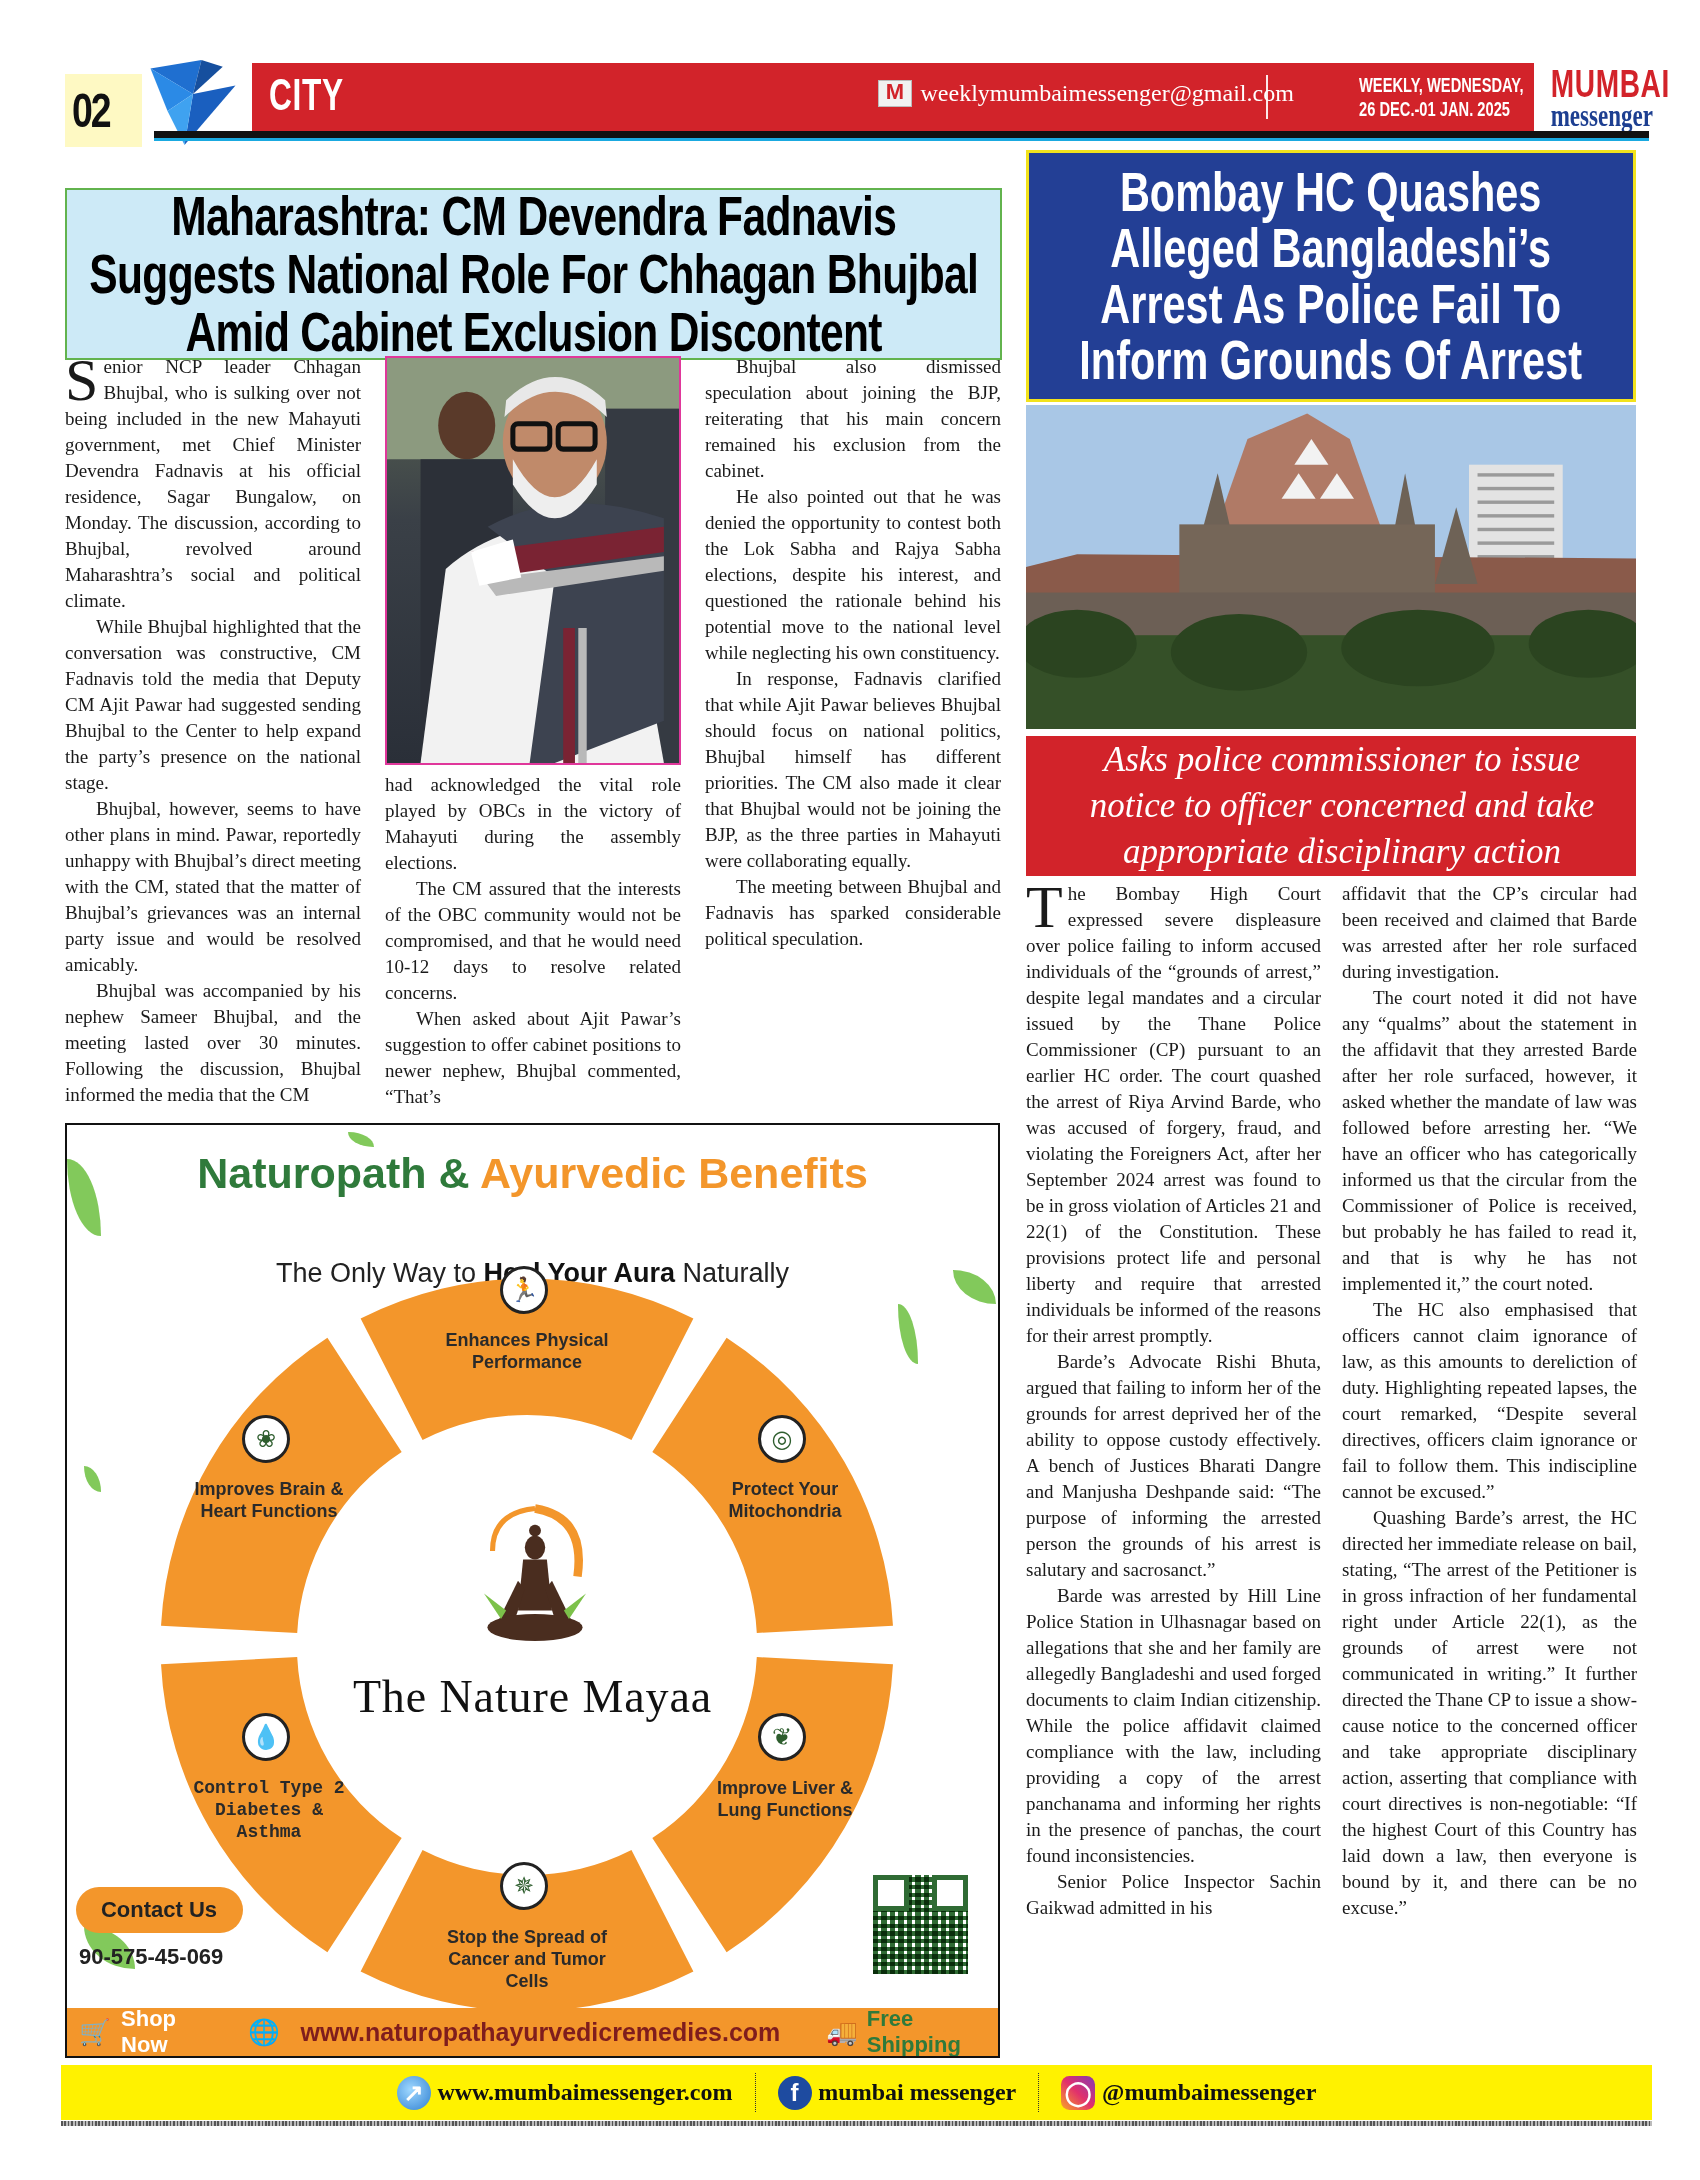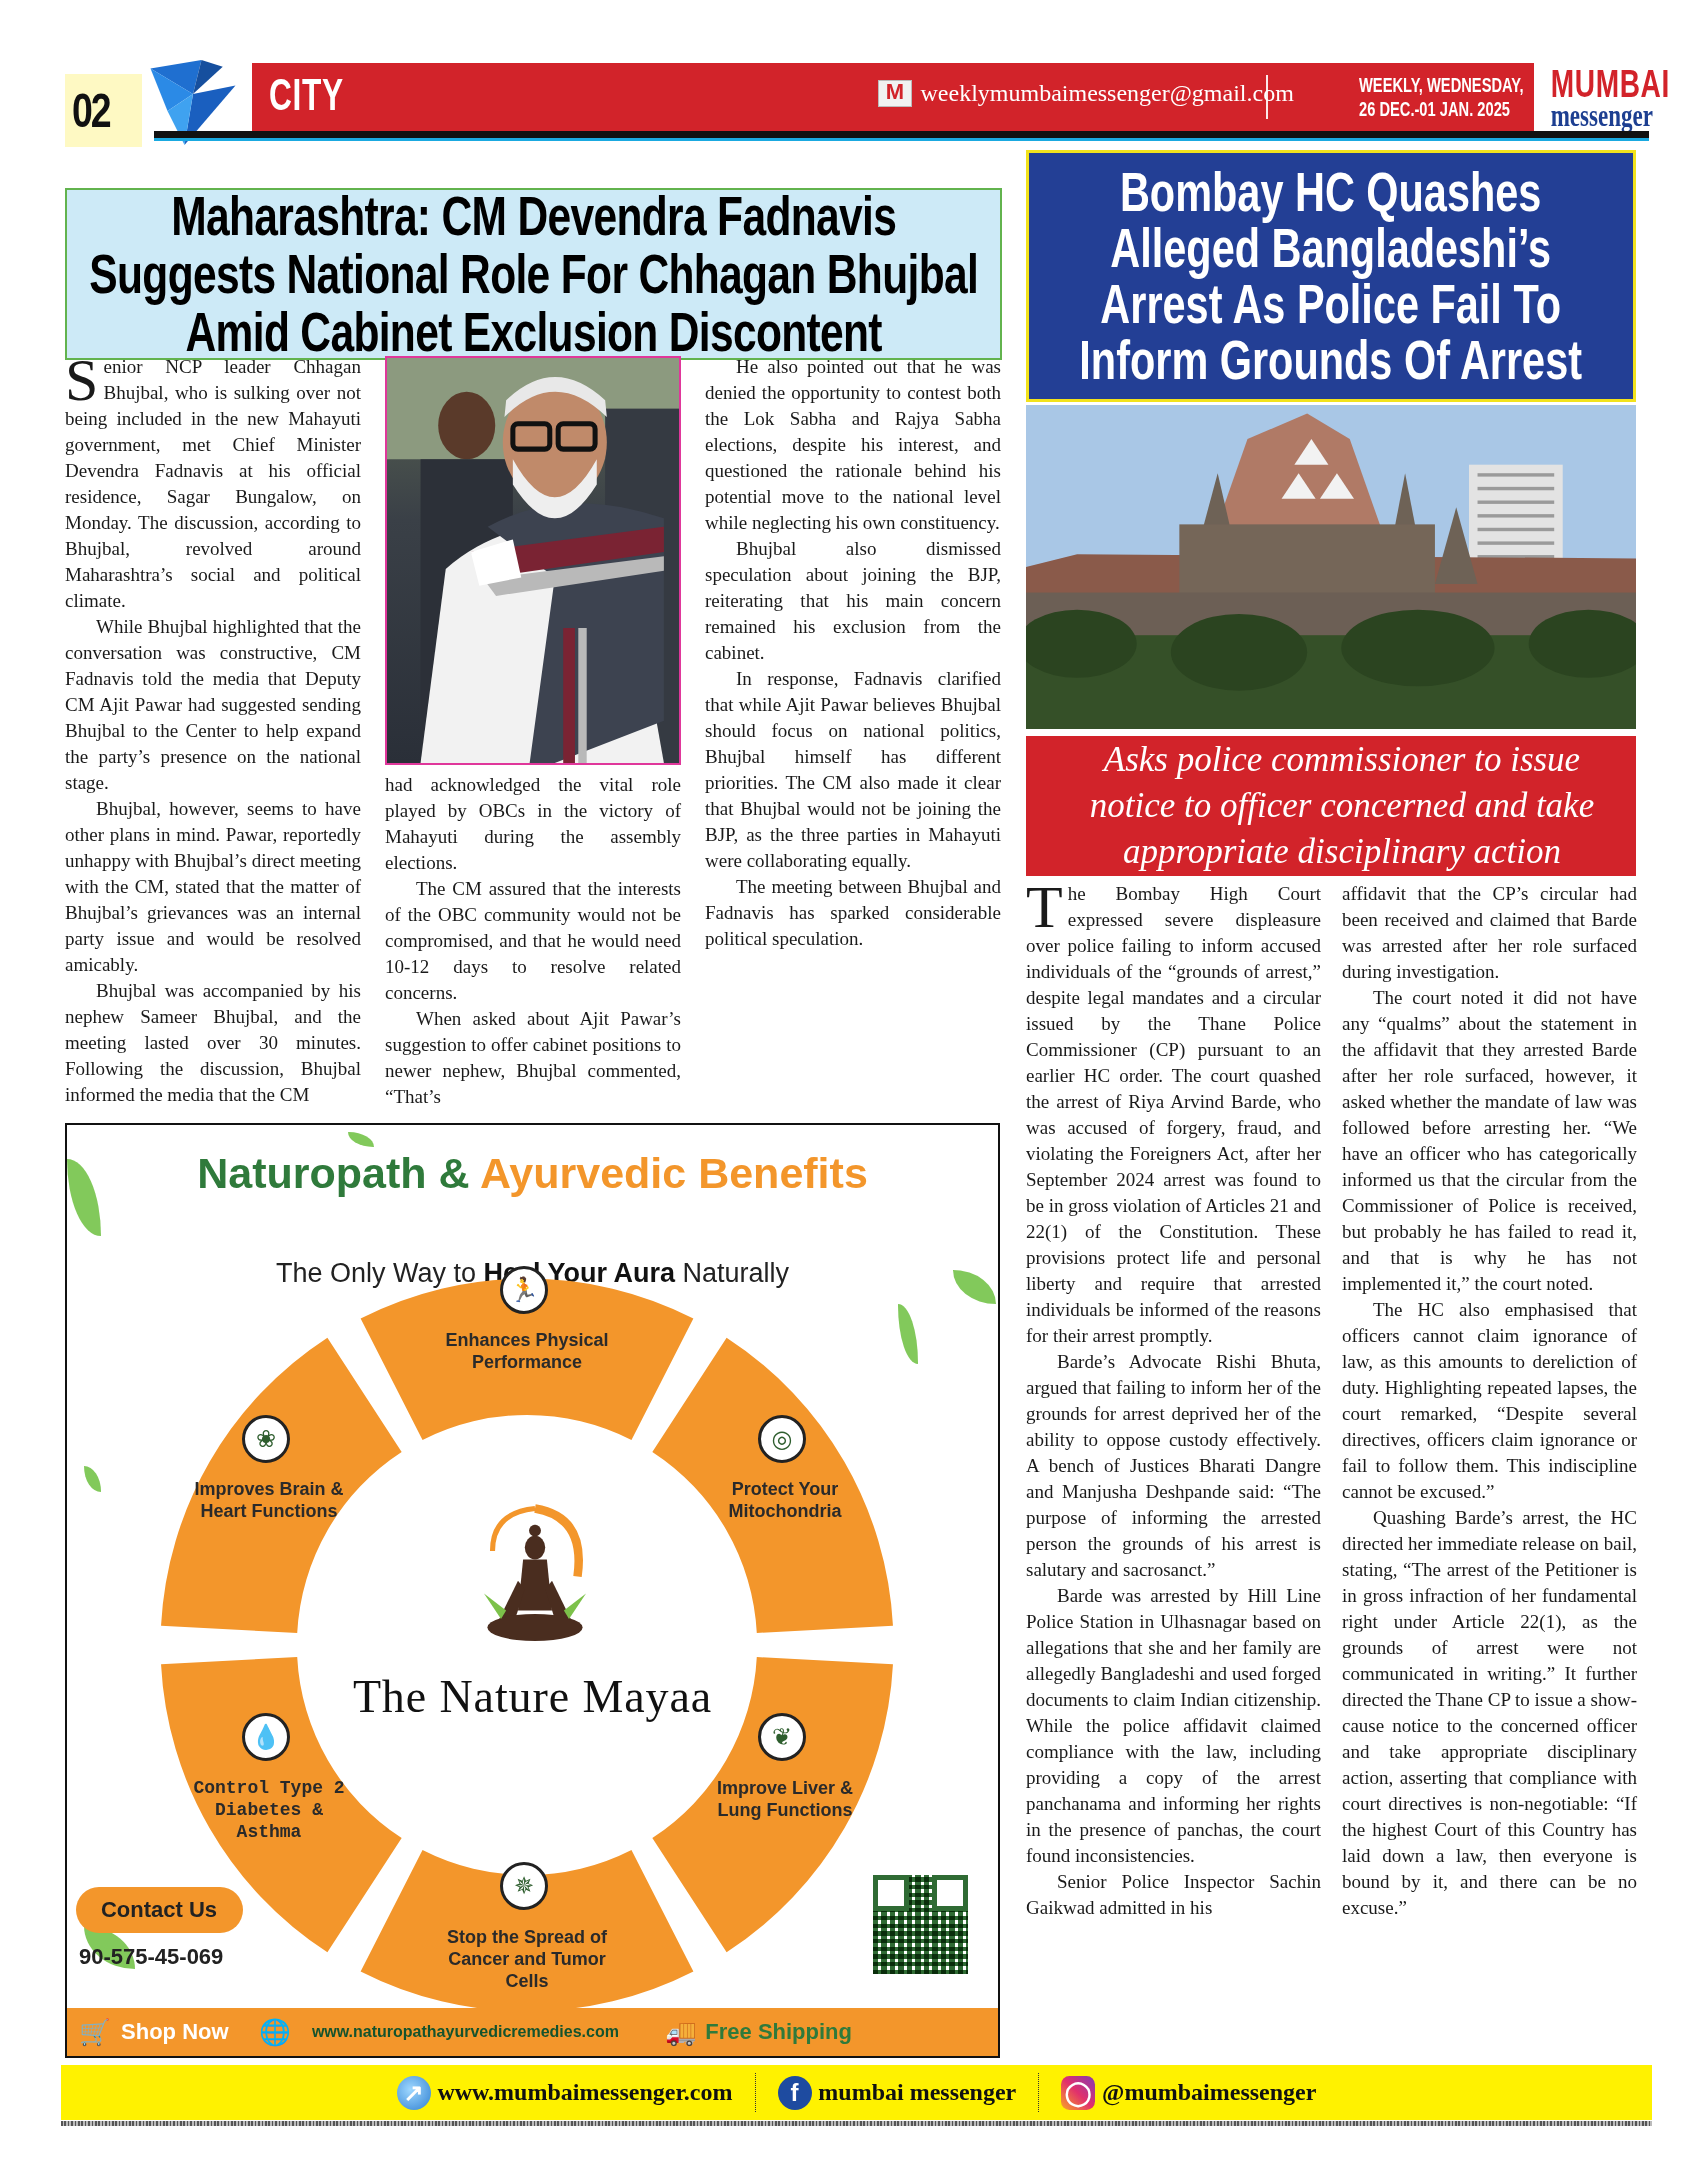--- a/index.html
+++ b/index.html
@@ -67,21 +67,21 @@
   .qr { position: absolute; left: 806px; top: 750px; width: 95px; height: 99px; background:
     repeating-linear-gradient(90deg, #2f6b34 0 5.1px, #fff 5.1px 8.5px),
     repeating-linear-gradient(0deg, #2f6b34 0 4.3px, #fff 4.3px 7.7px); background-blend-mode: multiply; }
   .qr::before, .qr::after { content: ""; position: absolute; width: 25.6px; height: 25.6px; border: 5.1px solid #2f6b34; background: #fff; }
   .qr::before { left: 0; top: 0; }
   .qr::after { right: 0; top: 0; }
   .ad-footer { position: absolute; left: 0; right: 0; bottom: 0; height: 48px; background: #f3962b; display: flex; align-items: center; font-family: "Liberation Sans", sans-serif; font-weight: 700; font-size: 22px; }
   .cart-icon { margin-left: 12px; font-size: 25.6px; color: #222; }
   .shop-now { margin-left: 10.2px; color: #fff; }
   .globe-icon { margin-left: 31px; font-size: 25.6px; color: #222; }
-  .ad-url { margin-left: 20.4px; color: #14532d; font-size: 16px; }
+  .ad-url { margin-left: 20.4px; color: #7f1d1d; font-size: 25px; }
   .truck-icon { margin-left: 46px; font-size: 25.6px; color: #222; }
   .free-ship { margin-left: 8.5px; color: #2f7a3b; }
   .leaf { position: absolute; background: #6cbf3e; border-radius: 0 100% 0 100%; opacity: .85; }
 
   
   .footer { position: absolute; left: 61px; top: 2065px; width: 1591px; height: 55px; background: #fff200; display: flex; align-items: center; justify-content: center; font-family: "Liberation Serif", serif; font-weight: 700; font-size: 24px; color: #111; }
   .footer-item { display: flex; align-items: center; gap: 6.8px; padding: 0 22px; }
   .footer-sep { width: 0; height: 39px; border-left: 1.7px dotted #333; }
   .fi { width: 34px; height: 34px; border-radius: 50%; display: flex; align-items: center; justify-content: center; font-family: "Liberation Sans", sans-serif; font-weight: 700; color: #fff; font-size: 24px; }
   .fi.web { background: radial-gradient(circle at 40% 40%, #9fd8ff, #2e7fd1); }
@@ -160,22 +160,22 @@
     </svg>
   </div>
 
   <div class="col col2">
     <p class="noindent">had acknowledged the vital role played by OBCs in the victory of Mahayuti during the assembly elections.</p>
     <p>The CM assured that the interests of the OBC community would not be compromised, and that he would need 10-12 days to resolve related concerns.</p>
     <p>When asked about Ajit Pawar’s suggestion to offer cabinet positions to newer nephew, Bhujbal commented, “That’s</p>
   </div>
 
   <div class="col col3">
+    <p>Bhujbal also dismissed speculation about joining the BJP, reiterating that his main concern remained his exclusion from the cabinet.</p>
     <p>He also pointed out that he was denied the opportunity to contest both the Lok Sabha and Rajya Sabha elections, despite his interest, and questioned the rationale behind his potential move to the national level while neglecting his own constituency.</p>
-    <p>Bhujbal also dismissed speculation about joining the BJP, reiterating that his main concern remained his exclusion from the cabinet.</p>
     <p>In response, Fadnavis clarified that while Ajit Pawar believes Bhujbal should focus on national politics, Bhujbal himself has different priorities. The CM also made it clear that Bhujbal would not be joining the BJP, as the three parties in Mahayuti were collaborating equally.</p>
     <p>The meeting between Bhujbal and Fadnavis has sparked considerable political speculation.</p>
   </div>
 </section>
 
 <section>
   <div class="right-head">
     <h2>
       <span>Bombay HC Quashes</span><br>
       <span>Alleged Bangladeshi’s</span><br>

